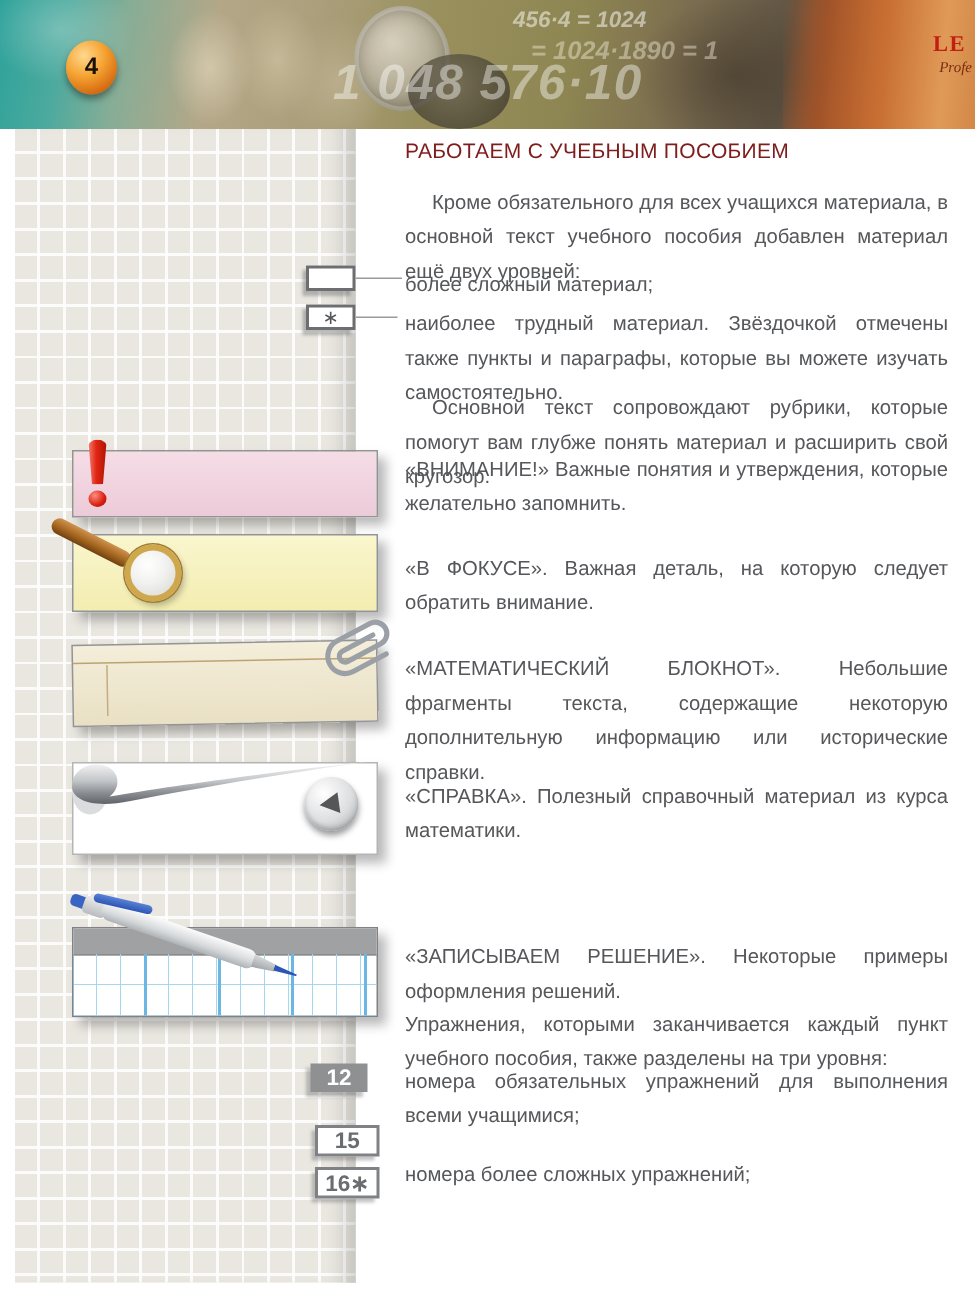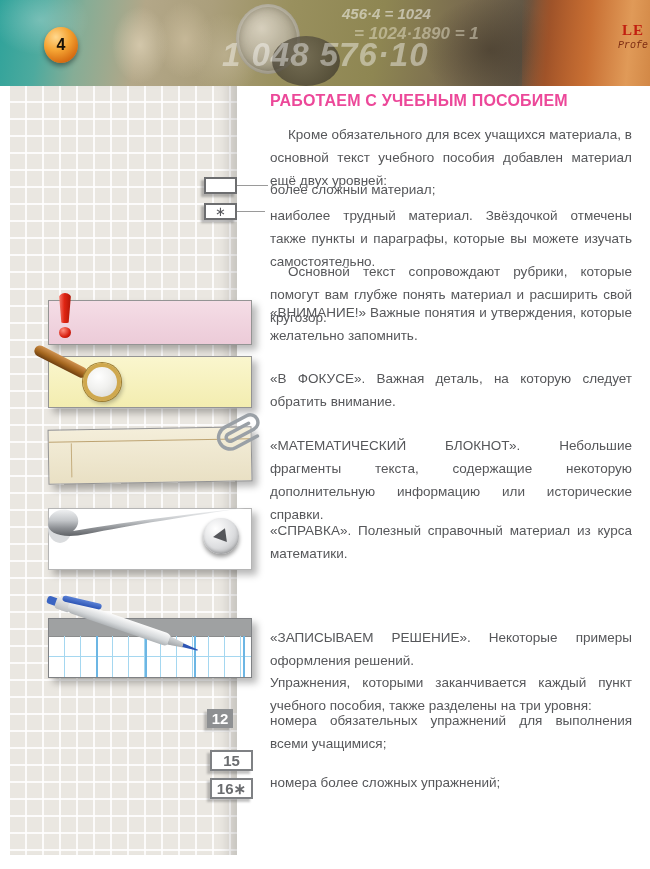--- a/index.html
+++ b/index.html
@@ -26,32 +26,32 @@
   .coin-dark{position:absolute;left:272px;top:36px;width:68px;height:50px;border-radius:50%;
     background:radial-gradient(circle at 45% 40%,#6a6352 0%,#4a4436 60%,#332e24 100%);opacity:.75;}
   .hnum{position:absolute;color:rgba(255,255,255,.5);font-weight:bold;font-style:italic;white-space:nowrap;}
   .hnum1{left:342px;top:5px;font-size:15px;}
   .hnum2{left:354px;top:24px;font-size:17px;color:rgba(240,234,214,.45);}
   .hnum3{left:222px;top:36px;font-size:33px;letter-spacing:1px;color:rgba(255,255,255,.42);}
   .painting{position:absolute;right:0;top:0;width:128px;height:86px;
     background:linear-gradient(95deg,rgba(164,82,38,0) 0%,rgba(164,82,38,.85) 22%,#c86f33 52%,#e09a58 82%,#d28846 100%);}
   .logo1{position:absolute;right:6px;top:22px;font-family:"Liberation Serif",serif;font-weight:bold;
     font-size:15px;letter-spacing:1px;color:#c21f10;}
-  .logo2{position:absolute;right:2px;top:40px;font-family:Liberation Mono, monospace;font-style:italic;
+  .logo2{position:absolute;right:2px;top:40px;font-family:Liberation Serif, serif;font-style:italic;
     font-size:10px;color:#7d2c12;}
 
   
   .grid-col{position:absolute;left:10px;top:86px;width:227px;height:769px;background-color:#eae7e1;
     background-image:
       repeating-linear-gradient(to right,transparent 0 15px,rgba(255,255,255,.85) 15px 17px),
       repeating-linear-gradient(to bottom,transparent 0 15px,rgba(255,255,255,.85) 15px 17px);
     box-shadow:inset -16px 0 12px -8px rgba(0,0,0,.15);}
 
   
-  .title{position:absolute;left:270px;top:92px;font-size:16px;font-weight:bold;color:#ec4899;letter-spacing:.2px;}
+  .title{position:absolute;left:270px;top:92px;font-size:14px;font-weight:normal;color:#7f1d1d;letter-spacing:.2px;}
   .txt{position:absolute;left:270px;width:362px;font-size:13.5px;line-height:23px;color:#56575a;
        text-align:justify;hyphens:auto;}
   .indent{text-indent:18px;}
 
   
   .lvl-box{position:absolute;left:204px;width:33px;height:17px;box-sizing:border-box;background:#fff;
     border:2px solid #6d6e70;box-shadow:-3px 3px 2px rgba(90,90,90,.4);
     display:flex;align-items:center;justify-content:center;font-size:13px;color:#55565a;}
   .lvl-line{position:absolute;height:1px;background:#9a9a9a;}
 
@@ -106,21 +106,21 @@
   .pen-clip{left:14px;top:-3px;width:40px;height:6px;border-radius:3px;transform:rotate(-6deg);
     background:linear-gradient(180deg,#5b82d6,#2d55b5);}
   .pen-cone{left:128px;top:3px;width:16px;height:9px;background:linear-gradient(180deg,#d9dcde,#9fa3a6);
     clip-path:polygon(0 0,100% 25%,100% 75%,0 100%);}
   .pen-tip{left:143px;top:5px;width:16px;height:5px;background:#2d55b5;
     clip-path:polygon(0 10%,100% 40%,100% 60%,0 90%);}
 
   
   .ex-box{position:absolute;box-sizing:border-box;display:flex;align-items:center;justify-content:center;
     font-weight:bold;font-size:15px;}
-  .ex-box-filled{left:207px;top:709px;width:26px;height:19px;background:#8e9092;color:#ffffff;
+  .ex-box-filled{left:207px;top:709px;width:38px;height:19px;background:#8e9092;color:#ffffff;
     box-shadow:-3px 3px 2px rgba(90,90,90,.35);}
   .ex-box-open{left:210px;width:43px;height:21px;background:#ffffff;border:2px solid #7f8184;color:#6a6c6f;
     box-shadow:-3px 3px 2px rgba(90,90,90,.35);}
   .ex-box-15{top:750px;}
   .ex-box-16{top:778px;}
 </style>
 </head>
 <body>
 
 <div class="page">

